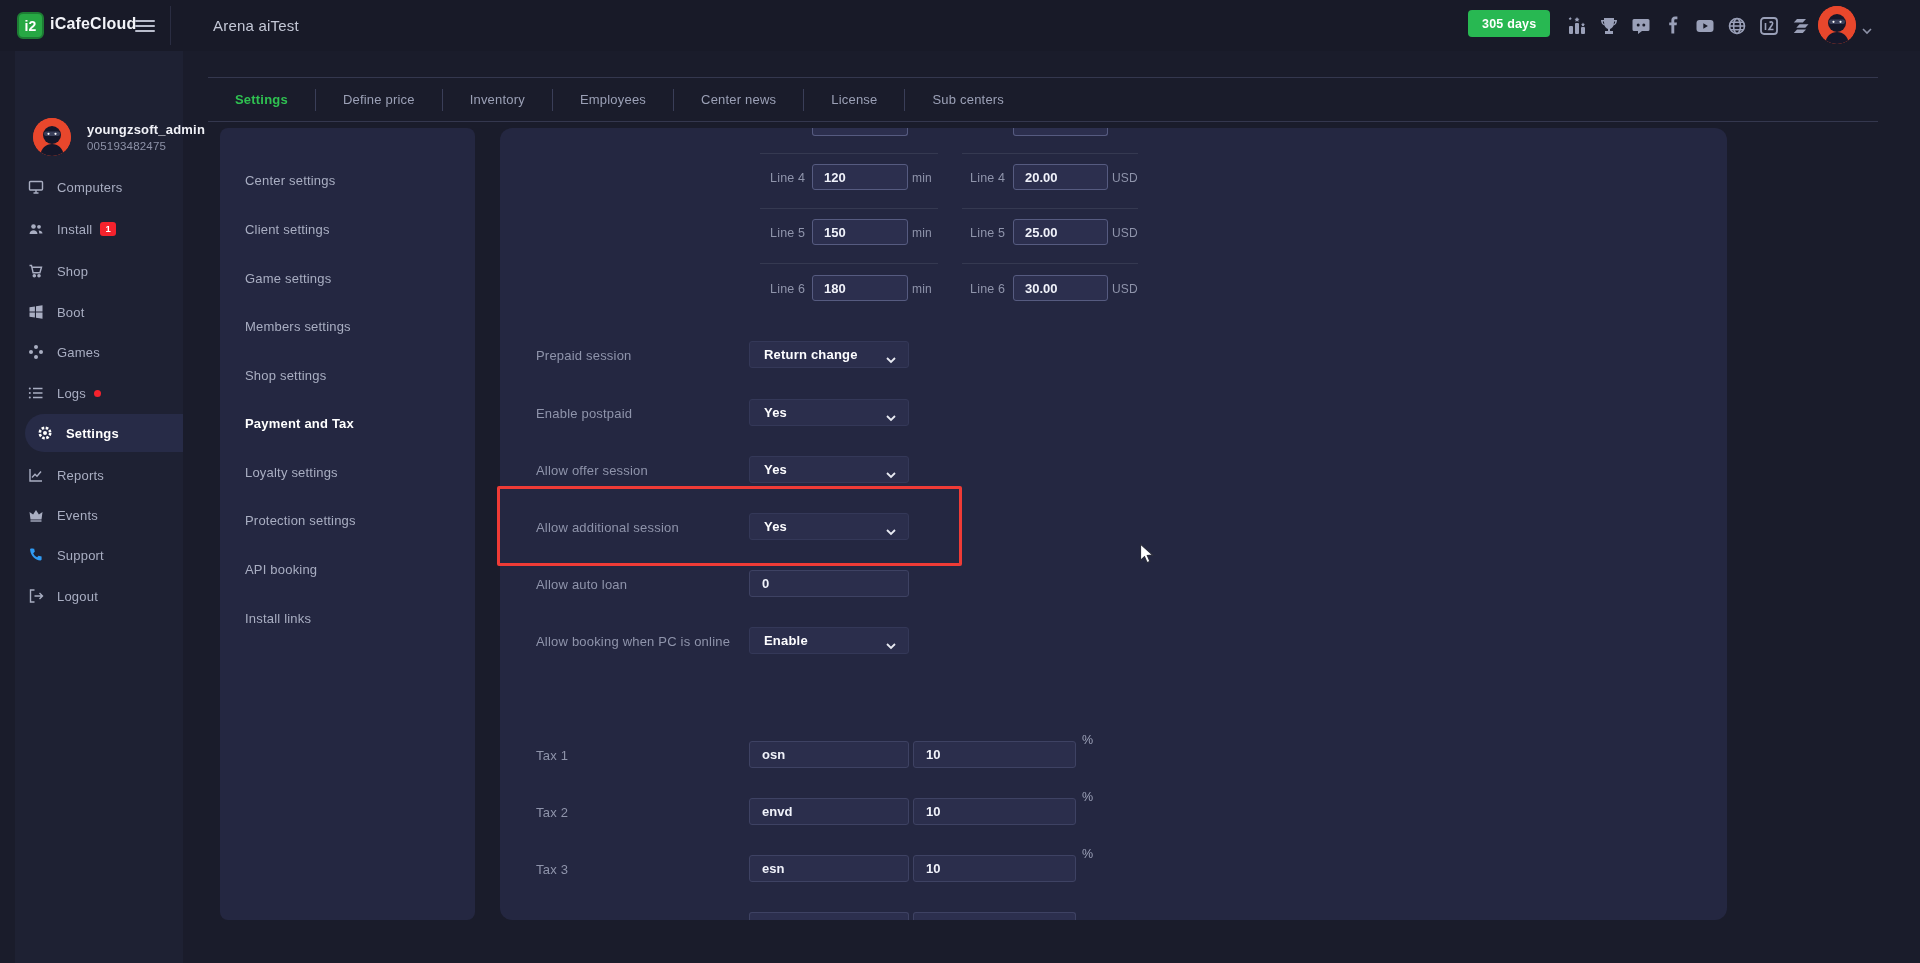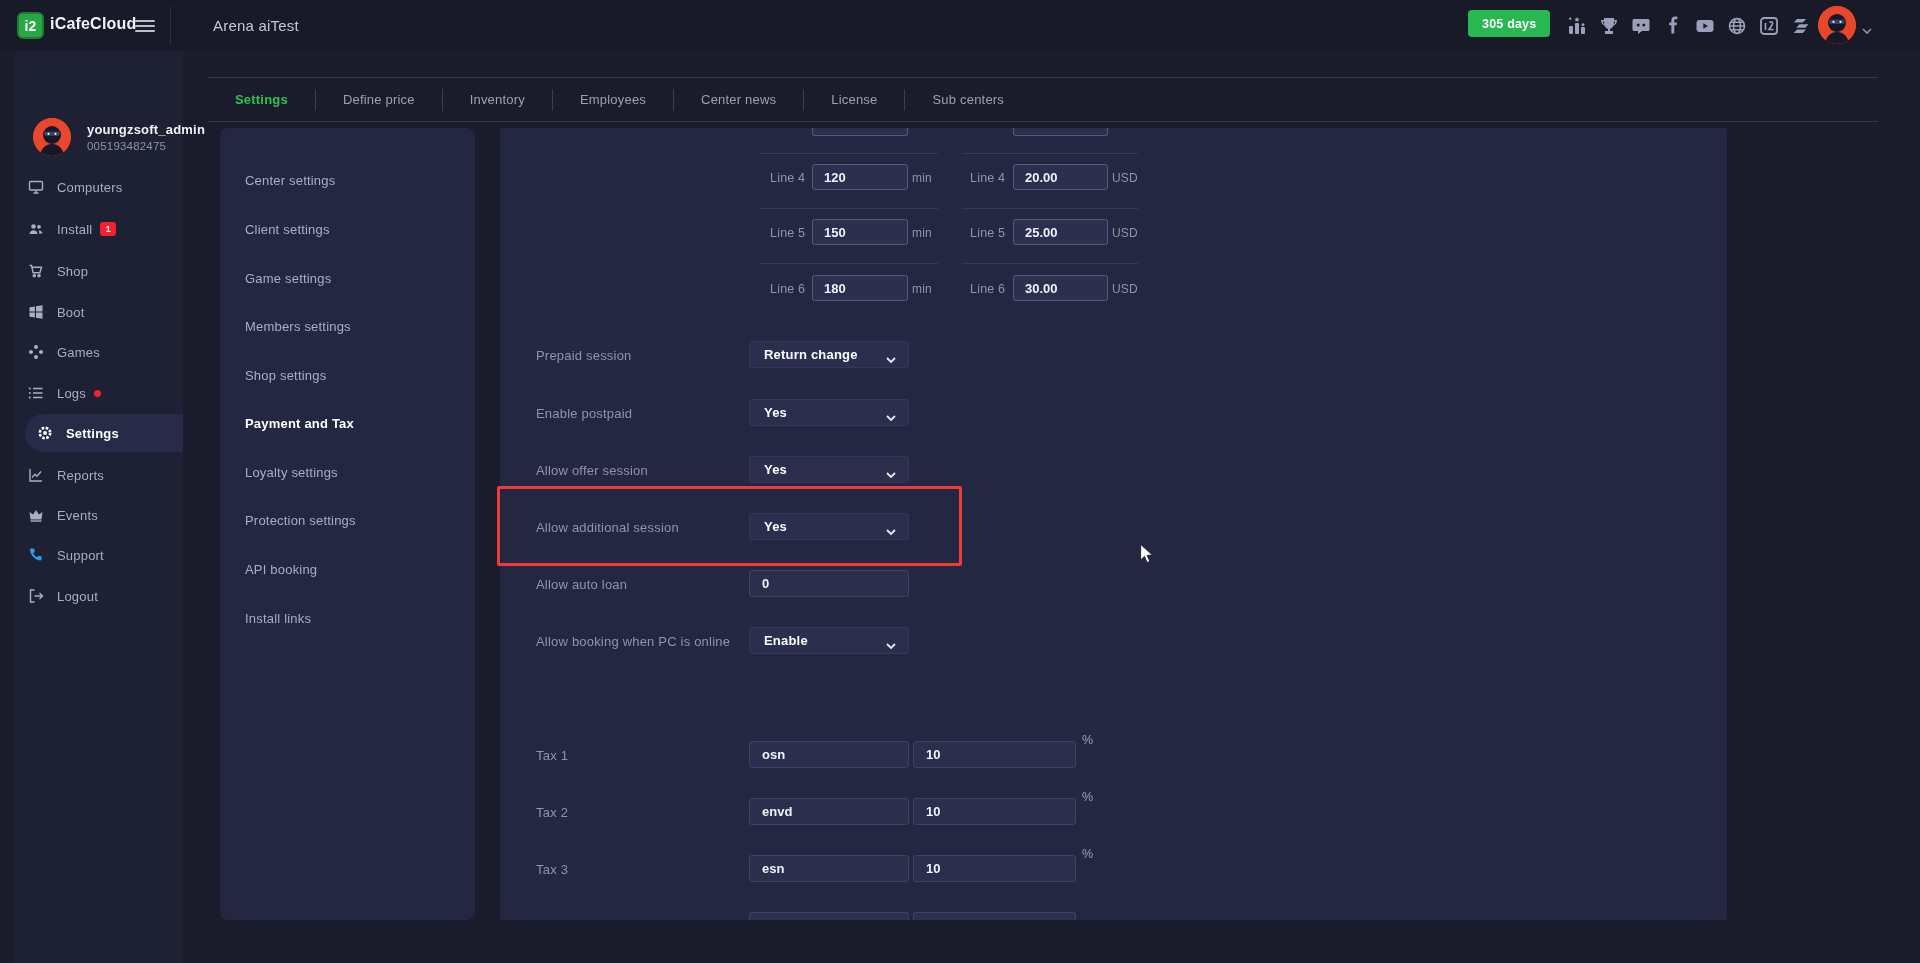--- a/index.html
+++ b/index.html
@@ -44,21 +44,21 @@
   .tabbar { position:absolute; left:208px; top:78px; height:43px; display:flex; align-items:center; }
   .tab { padding:0 27px; font-size:13px; color:#9ba0b6; cursor:pointer; white-space:nowrap; }
   .tab.active { color:#2fc151; font-weight:bold; }
   .tab-sep { width:1px; height:22px; background:#3a3e58; }
   .tabbar-bottomline { position:absolute; left:208px; top:121px; width:1670px; height:1px; background:#34374e; }
 
   
   .settings-nav { position:absolute; left:220px; top:128px; width:255px; height:792px; background:#242741; border-radius:8px; }
   .snav-item { position:absolute; left:25px; height:20px; display:flex; align-items:center; font-size:13px; color:#a9aec2; cursor:pointer; white-space:nowrap; }
   .snav-item.active { color:#ffffff; font-weight:bold; }
-  .main-panel { position:absolute; left:500px; top:128px; width:1227px; height:792px; background:#242741; border-radius:2px; overflow:hidden; }
+  .main-panel { position:absolute; left:500px; top:128px; width:1227px; height:792px; background:#242741; border-radius:12px; overflow:hidden; }
 
   
   .mt-divider { position:absolute; height:1px; background:#353951; }
   .mt-label { position:absolute; font-size:12.5px; color:#8f94ab; }
   .mt-input { position:absolute; width:96px; height:26px; background:#2c2f4e; border:1px solid #565b80; border-radius:3px; color:#f0f2fa; font-size:13px; font-weight:bold; font-family:inherit; padding:0 0 0 11px; outline:none; }
   .mt-unit { position:absolute; font-size:12px; color:#8f94ab; }
   .sliver { position:absolute; top:0; height:8px; background:#2c2f4e; border:1px solid #565b80; border-top:none; border-radius:0 0 3px 3px; }
   .sliver-b { position:absolute; height:8px; background:#2c2f4e; border:1px solid #3e4263; border-bottom:none; border-radius:3px 3px 0 0; }
 
   

